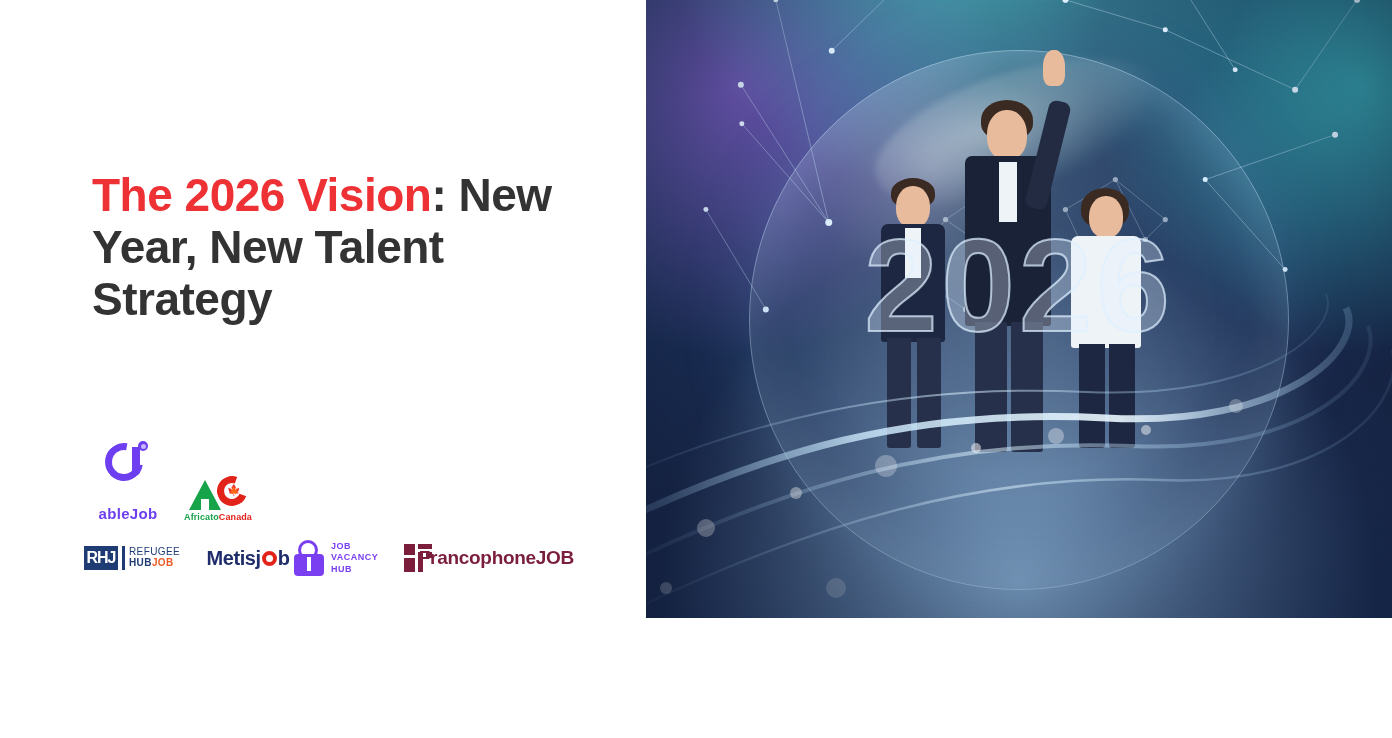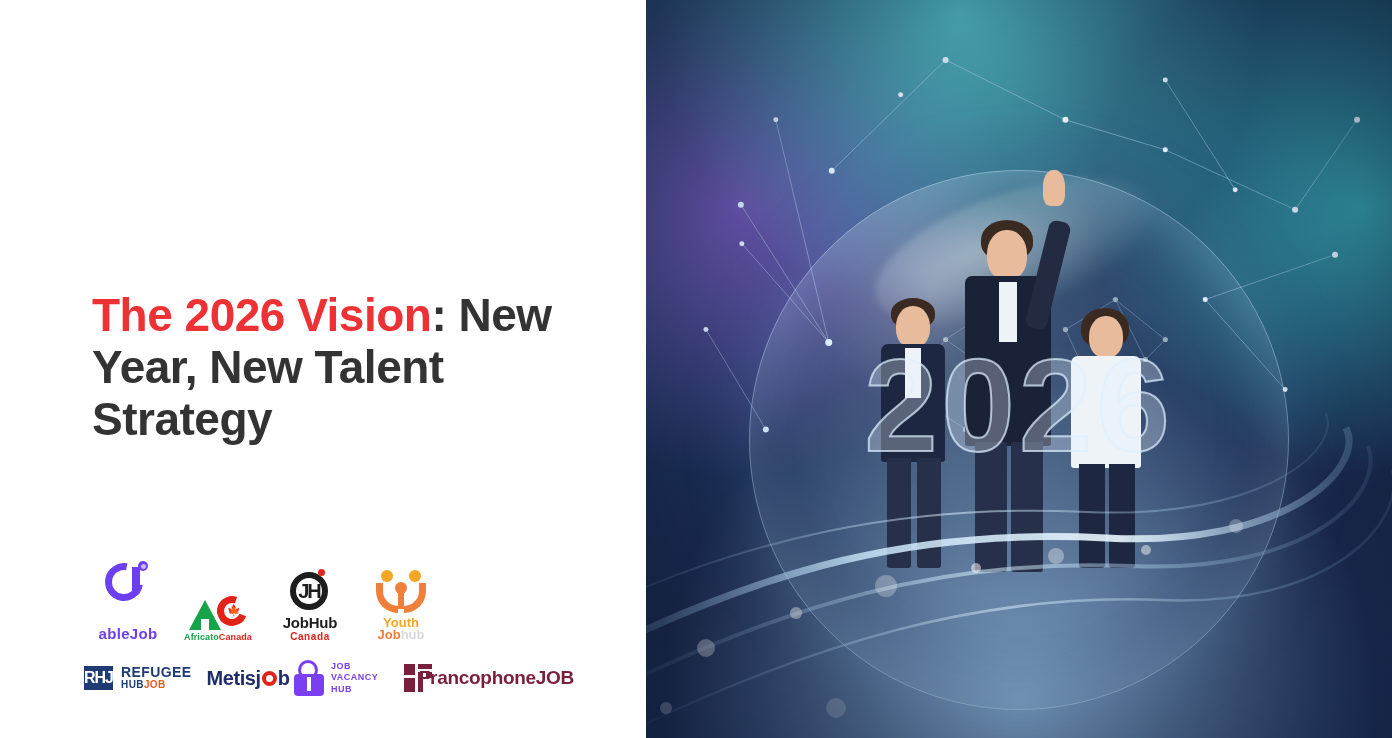--- a/index.html
+++ b/index.html
@@ -1,19 +1,19 @@
 <!DOCTYPE html>
 <html><head>
 <meta charset="utf-8">
 <style>
   * { margin:0; padding:0; box-sizing:border-box; }
   html,body { width:1392px; height:738px; overflow:hidden; background:#ffffff;
     font-family:"Liberation Sans", sans-serif; }
 
-  .page { position:relative; width:1392px; height:618px; display:flex; background:#7f1d1d; }
+  .page { position:relative; width:1392px; height:618px; display:flex; background:#7f1d1d;align-items:flex-end; }
 
   
   .left {
     position:relative; width:646px; height:738px; background:#ffffff;
     flex:0 0 646px;
   }
 
   .headline {
     position:absolute; left:92px; top:290px; width:530px;
     font-size:46px; font-weight:700; line-height:1.13;
@@ -115,21 +115,21 @@
   .yt-w2 .a { color:#f07f3c; }
   .yt-w2 .b { color:#d9d9d9; }
 
   
   .lg-refugee { width:100px; display:flex; align-items:center; gap:4px; }
   .rf-box { width:34px; height:24px; background:#1f3b73;
     display:flex; align-items:center; justify-content:center; }
   .rf-box span { color:#fff; font-size:16px; font-weight:700; letter-spacing:-1px; }
   .rf-bar { width:3px; height:24px; background:#1f3b73; }
   .rf-txt { display:flex; flex-direction:column; line-height:1.06; }
-  .rf-t1 { font-size:14px; font-weight:700; color:#1f3b73; letter-spacing:0.4px; }
+  .rf-t1 { font-size:10px; font-weight:400; color:#1f3b73; letter-spacing:0.4px; }
   .rf-t2 { font-size:10px; font-weight:700; color:#1f3b73; letter-spacing:0.4px; }
   .rf-t2 .o { color:#ee5a24; }
 
   
   .lg-metis { width:108px; display:flex; align-items:center; justify-content:center; }
   .metis-word { font-size:20px; font-weight:700; color:#1f2d6b;
     letter-spacing:-0.4px; display:flex; align-items:center;margin-left:20px; }
   .metis-o { display:inline-block; width:15px; height:15px; border-radius:50%;
     border:4px solid #e2231a; margin:0 1px; }
 
@@ -242,42 +242,21 @@
           <div class="africa-mark">
             <div class="africa-a"></div>
               <div class="africa-a-inner"></div>
             <div class="africa-a-leaf"></div>
             <div class="africa-c"></div>
               <div class="africa-maple">🍁</div>
           </div>
           <div class="africa-word"><span class="g">Africato</span><span class="r">Canada</span></div>
         </div>
 
-        <div class="logo lg-jobhub">
-          <div class="jh-mark">
-            <div class="jh-ring"></div>
-            <div class="jh-jh">JH</div>
-            <div class="jh-dot"></div>
-          </div>
-          <div class="jh-word">JobHub</div>
-          <div class="jh-sub">Canada</div>
-        </div>
-
-        <div class="logo lg-youth">
-          <div class="yt-mark">
-            <div class="yt-dot-l"></div>
-              <div class="yt-dot-r"></div>
-            <div class="yt-arc-l"></div>
-              <div class="yt-arc-r"></div>
-            <div class="yt-head"></div>
-              <div class="yt-tie"></div>
-          </div>
-          <div class="yt-w1">Youth</div>
-          <div class="yt-w2"><span class="a">Job</span><span class="b">hub</span></div>
-        </div>
+
 
       </div>
 
       <div class="logo-row r2">
 
         <div class="lg-refugee">
           <div class="rf-box">
             <span>RHJ</span>
           </div>
           <div class="rf-bar"></div>

